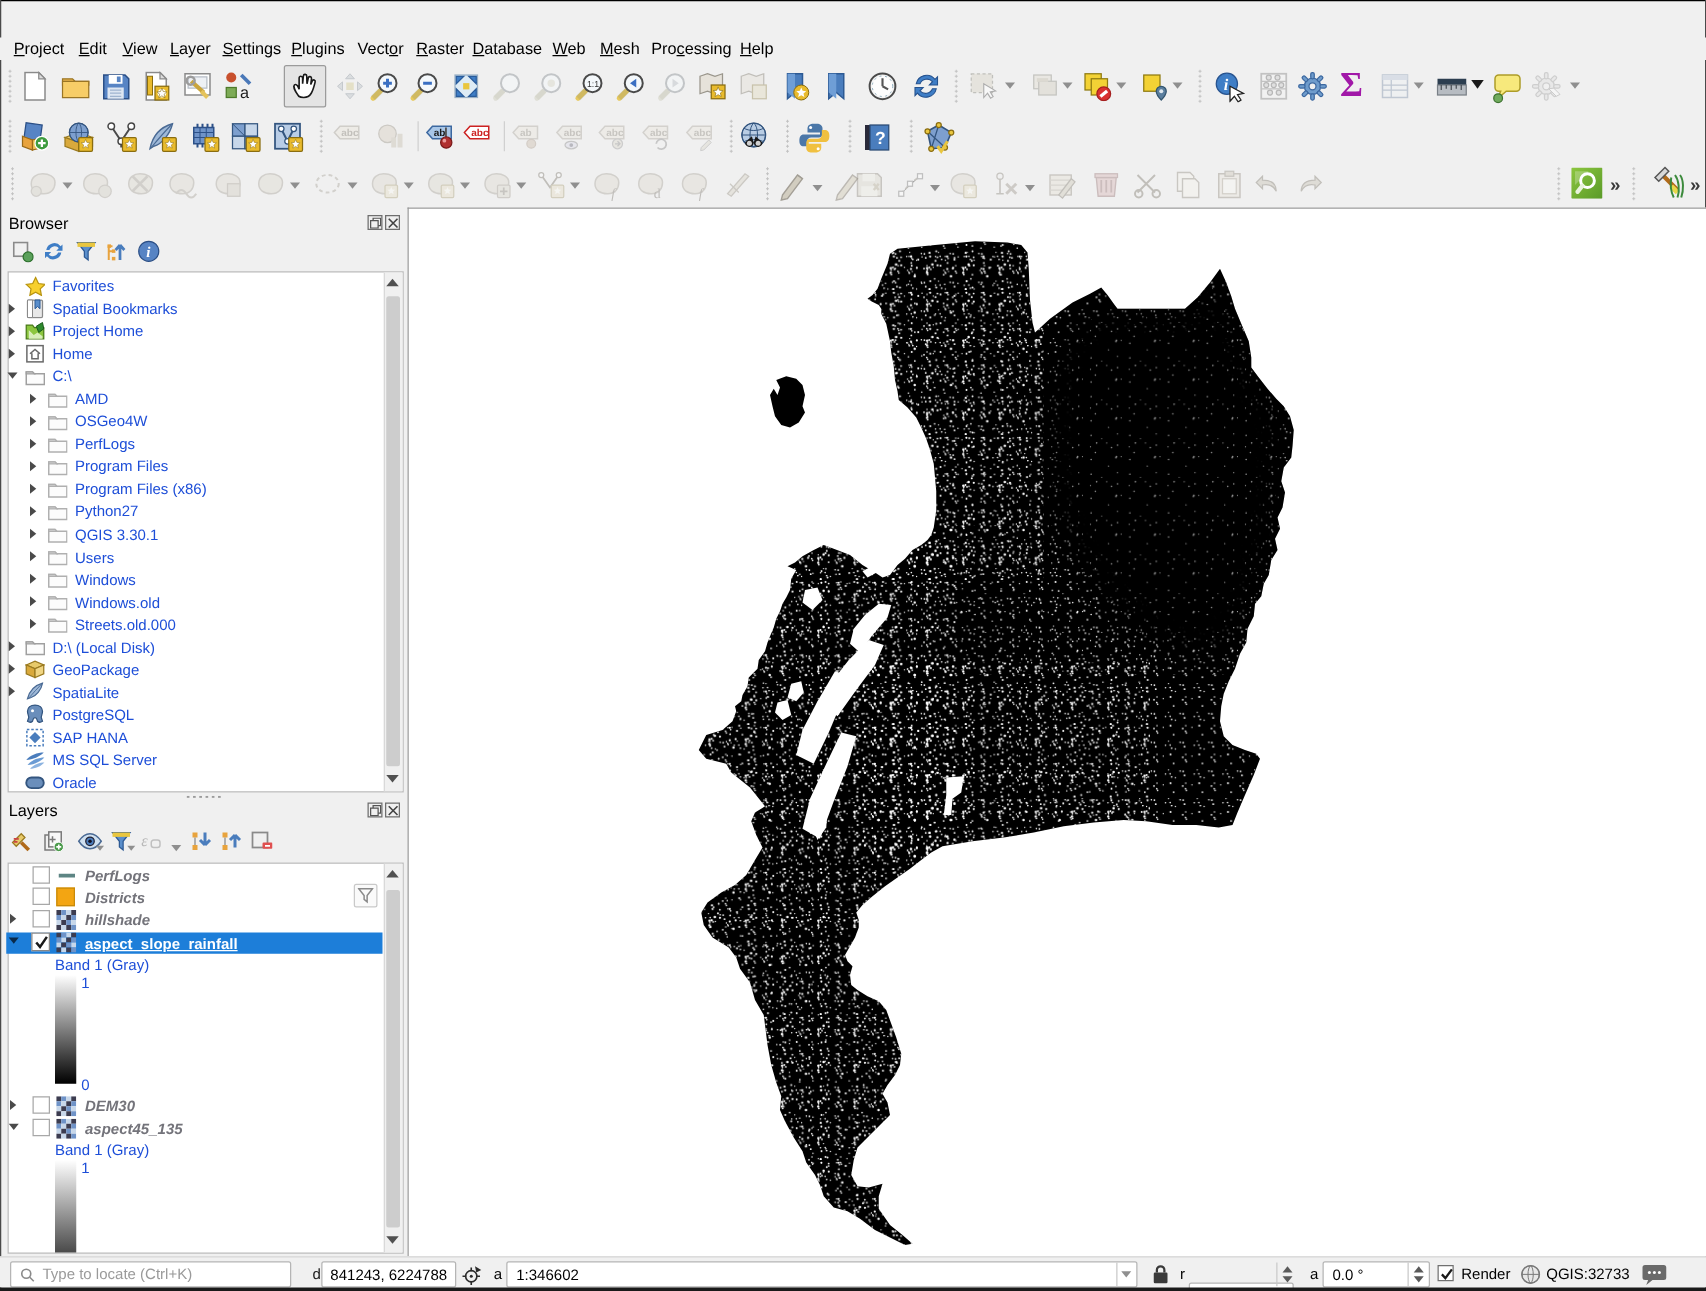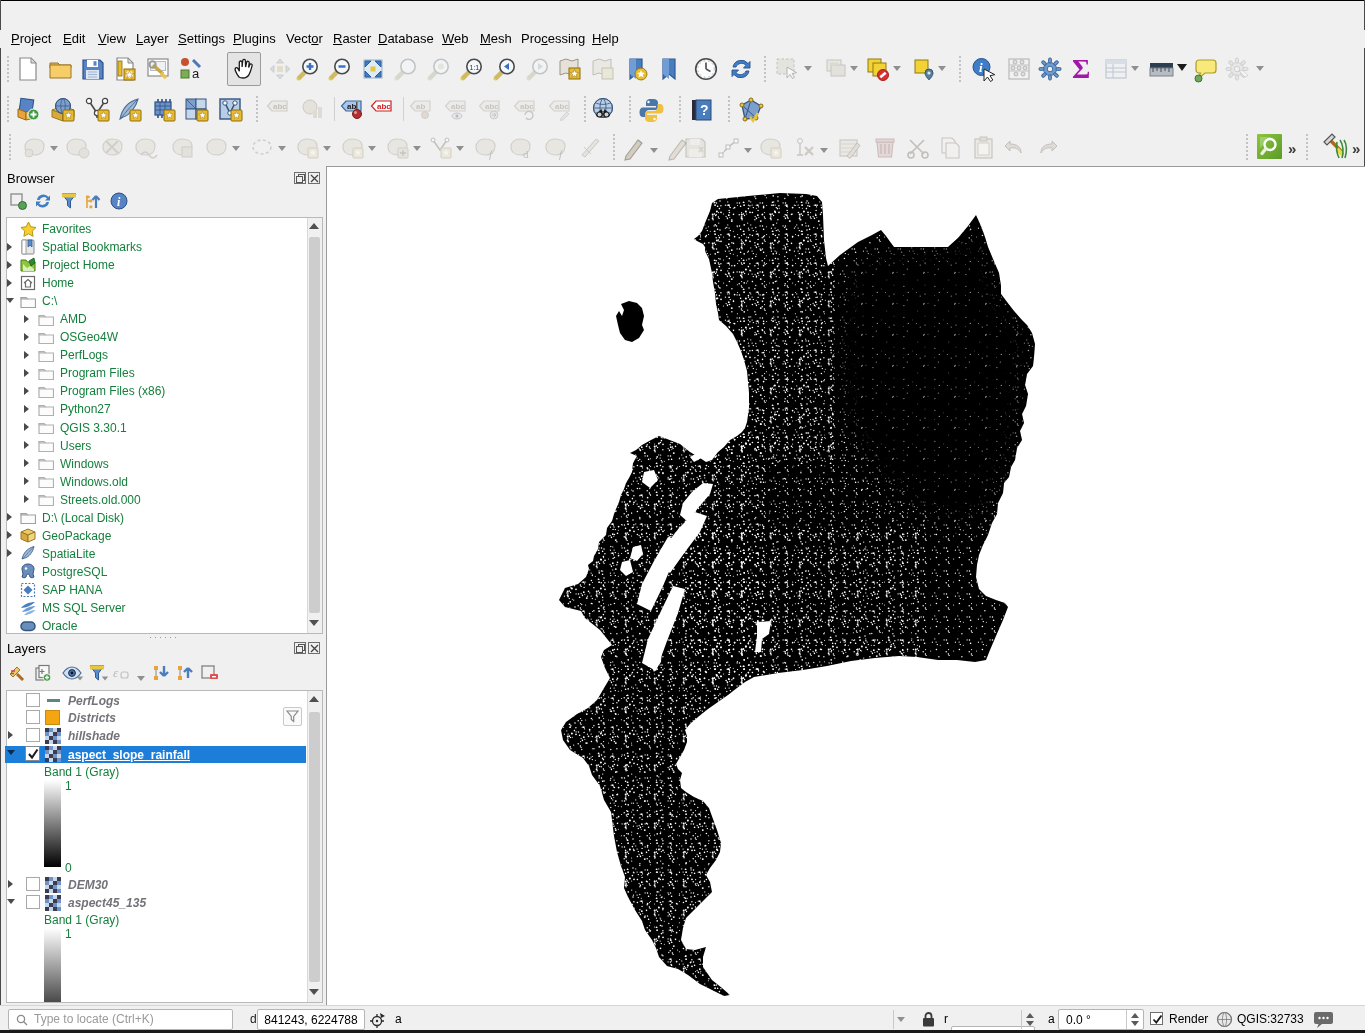--- a/index.html
+++ b/index.html
@@ -7,21 +7,21 @@
 #titlebar{position:absolute;left:0;top:1px;width:1365px;height:29px;background:#ffffff}
 #menubar{position:absolute;left:0;top:30px;width:1365px;height:18px;background:#f0f0f0;font-size:13px;color:#000}
 .menu{position:absolute;top:1px}
 .ic{position:absolute}
 .grip{position:absolute;width:4px;background-image:radial-gradient(circle,#c2c2c2 0.9px,transparent 1.1px);background-size:4px 4px}
 .sepv{position:absolute;width:1px;background:#d0d0d0}
 .darr{position:absolute;width:0;height:0;border-left:4px solid transparent;border-right:4px solid transparent;border-top:5px solid #8f8f8f}
 .panel-title{position:absolute;font-size:13px;color:#000}
 .ptbtn{position:absolute;width:12px;height:12px;border:1px solid #6e6e6e;background:#f0f0f0}
 .tree{position:absolute;background:#fff;border:1px solid #b9b9b9}
-.trow{position:absolute;font-size:12px;color:#15803d;white-space:nowrap}
+.trow{position:absolute;font-size:12px;color:#1d4ed8;white-space:nowrap}
 .arr-r{position:absolute;width:0;height:0;border-top:4px solid transparent;border-bottom:4px solid transparent;border-left:5px solid #4a4a4a}
 .arr-d{position:absolute;width:0;height:0;border-left:4px solid transparent;border-right:4px solid transparent;border-top:5px solid #4a4a4a}
 .cb{position:absolute;width:14px;height:14px;background:#fff;border:1px solid #a8a8a8}
 .scroll{position:absolute;width:15px;background:#f0f0f0;border-left:1px solid #d9d9d9}
 .sthumb{position:absolute;left:2px;width:11px;background:#cdcdcd;border-radius:2px}
 .sarr-u{position:absolute;width:0;height:0;border-left:5px solid transparent;border-right:5px solid transparent;border-bottom:6px solid #505050}
 .sarr-d{position:absolute;width:0;height:0;border-left:5px solid transparent;border-right:5px solid transparent;border-top:6px solid #505050}
 #statusbar{position:absolute;left:0;top:1005px;width:1365px;height:25px;background:#f0f0f0;border-top:1px solid #d5d5d5;font-size:12px}
 .sbox{position:absolute;background:#fff;border:1px solid #b5b5b5;border-radius:2px;font-size:12px;color:#000}
 .itl{font-style:italic;color:#73737a;font-weight:bold}
@@ -1100,20 +1100,23 @@
 <div class="abs" style="left:34px;top:6px;color:#9a9a9a;font-size:12px">Type to locate (Ctrl+K)</div>
 <div class="abs" style="left:250px;top:6px;color:#1a1a1a;font-size:12px">d</div>
 <div class="sbox" style="left:257px;top:3px;width:108px;height:21px;text-align:center;padding-top:3px">841243, 6224788</div>
 <svg class="ic" style="left:369px;top:6px" width="17" height="17" viewBox="0 0 17 17">
         <circle cx="8" cy="9" r="4.5" fill="none" stroke="#2a2a2a" stroke-width="1.3"></circle>
         <circle cx="8" cy="9" r="1.2" fill="#2a2a2a"></circle>
         <path d="M8 2 v3 M8 13 v3 M1 9 h3 M12 9 h3" stroke="#2a2a2a" stroke-width="1.3"></path>
         <path d="M11 1 l5 3 -4 2z" fill="#2a2a2a"></path>
       </svg>
 <div class="abs" style="left:395px;top:6px;color:#000;font-size:12px">a</div>
+<div class="sbox" style="left:405px;top:3px;width:505px;height:21px">
+        <span style="position:absolute;left:7px;top:3px">1:346602</span>
+      </div>
 <div style="position:absolute;left:893px;top:4px;width:1px;height:19px;background:#c9c9c9"></div>
 <div class="darr" style="left:897px;top:11px"></div>
 <svg class="ic" style="left:921px;top:5px" width="15" height="17" viewBox="0 0 15 17">
         <rect x="2" y="7" width="11" height="8.5" rx="1" fill="#3a3a3a"></rect>
         <path d="M4.5 7 V5 a3 3 0 0 1 6 0 V7" fill="none" stroke="#3a3a3a" stroke-width="1.8"></path>
       </svg>
 <div class="abs" style="left:944px;top:6px;color:#000;font-size:12px">r</div>
 <div class="sbox" style="left:951px;top:20px;width:84px;height:21px">
         <span style="position:absolute;left:7px;top:3px">100%</span>
       </div>

